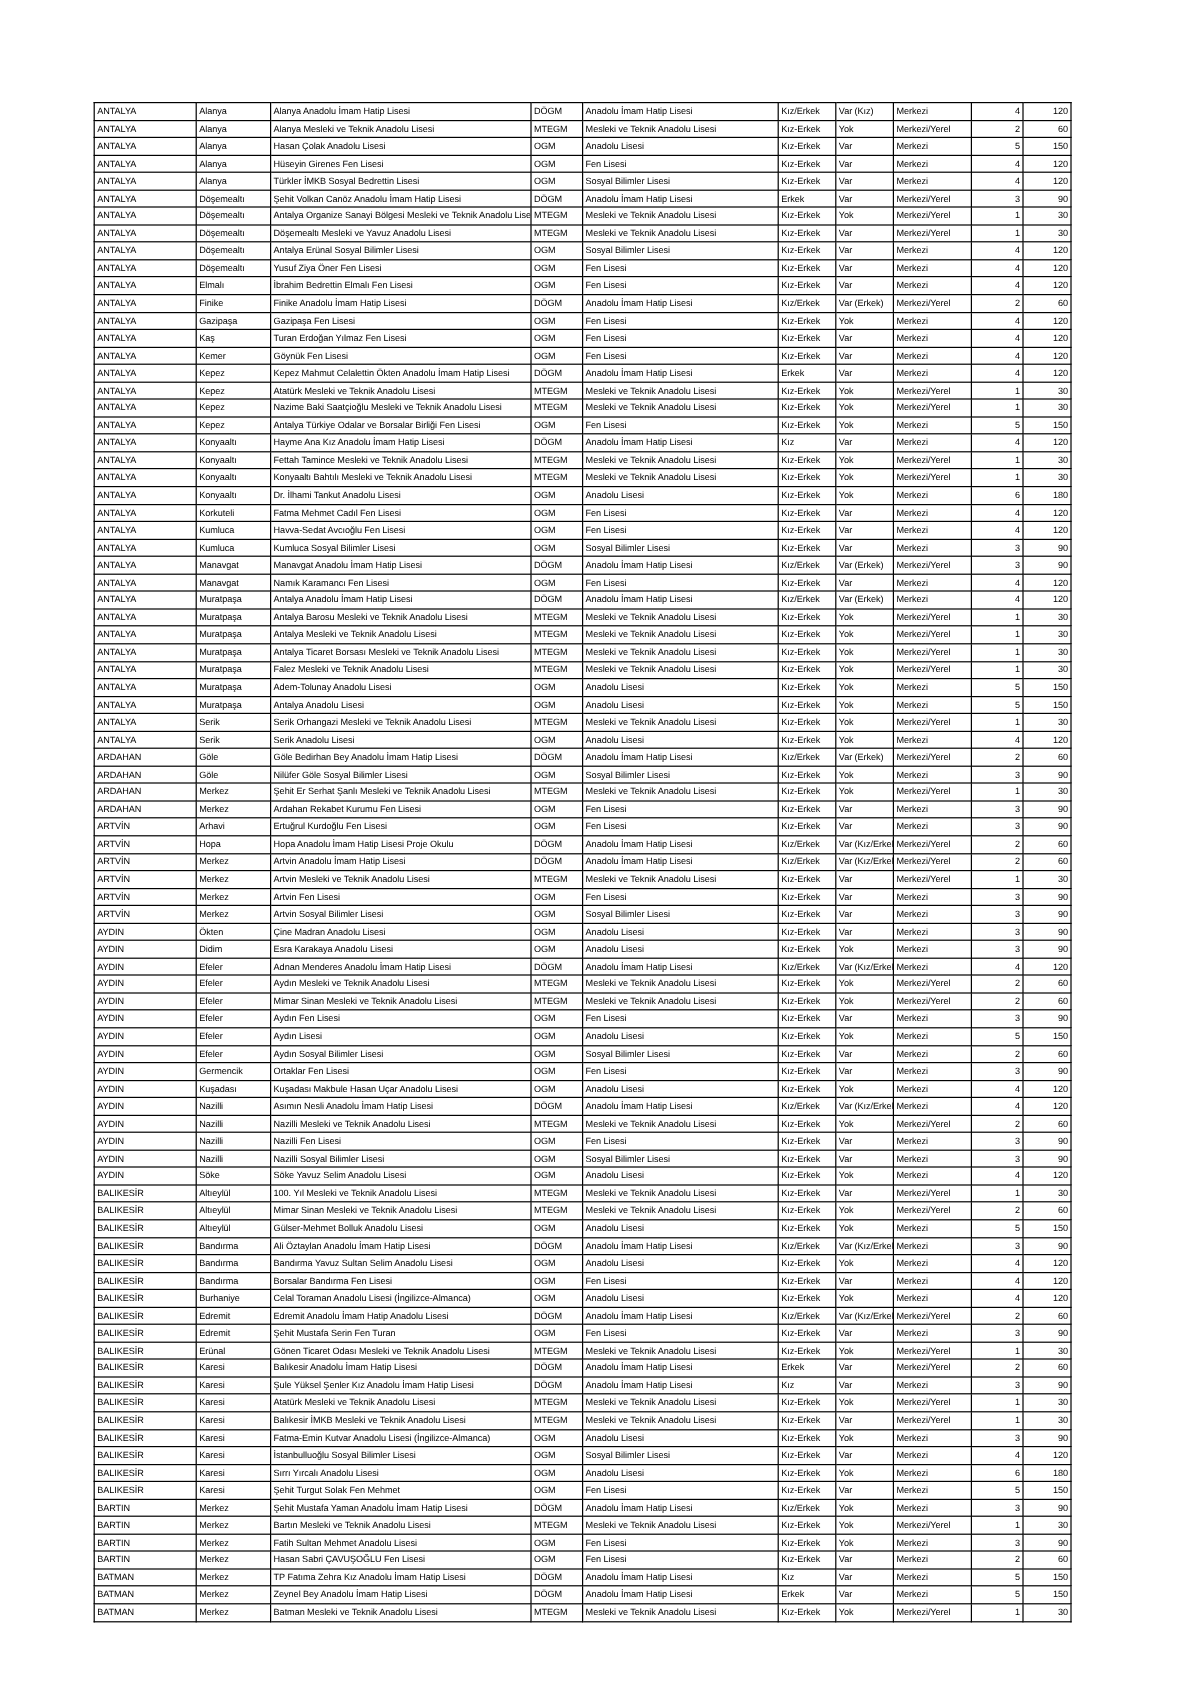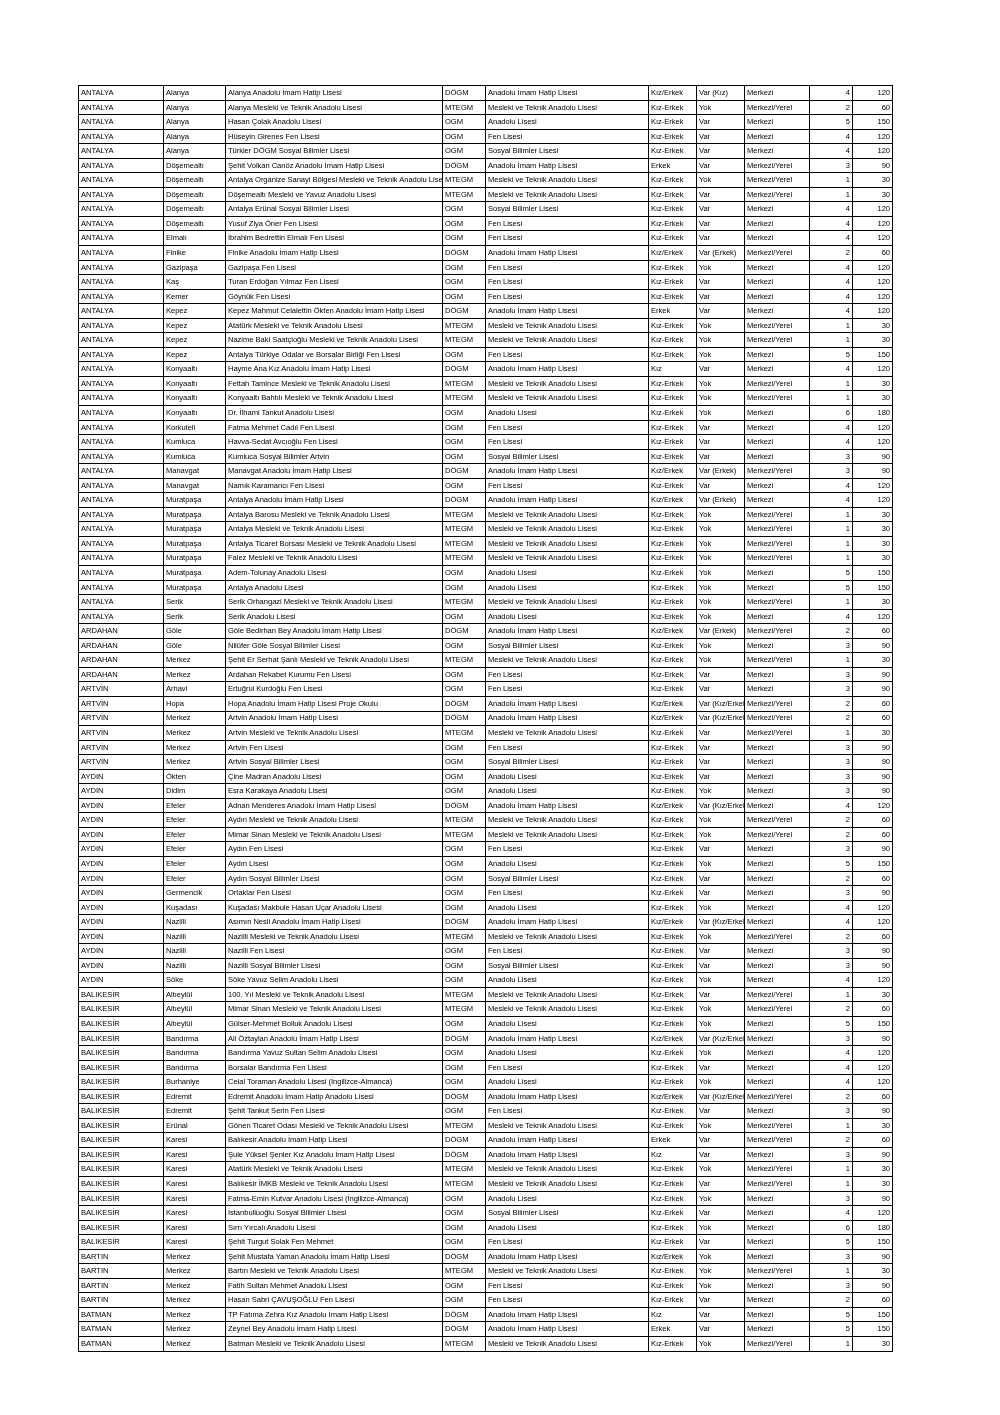--- a/index.html
+++ b/index.html
@@ -115,21 +115,21 @@
           <td>Fen Lisesi</td>
           <td>Kız-Erkek</td>
           <td>Var</td>
           <td>Merkezi</td>
           <td class="num">4</td>
           <td class="num">120</td>
         </tr>
         <tr>
           <td>ANTALYA</td>
           <td>Alanya</td>
-          <td>Türkler DÖGM Sosyal Bilimler Lisesi</td>
+          <td>Türkler İMKB Sosyal Bedrettin Lisesi</td>
           <td>OGM</td>
           <td>Sosyal Bilimler Lisesi</td>
           <td>Kız-Erkek</td>
           <td>Var</td>
           <td>Merkezi</td>
           <td class="num">4</td>
           <td class="num">120</td>
         </tr>
         <tr>
           <td>ANTALYA</td>
@@ -367,21 +367,21 @@
           <td>Fen Lisesi</td>
           <td>Kız-Erkek</td>
           <td>Var</td>
           <td>Merkezi</td>
           <td class="num">4</td>
           <td class="num">120</td>
         </tr>
         <tr>
           <td>ANTALYA</td>
           <td>Kumluca</td>
-          <td>Kumluca Sosyal Bilimler Artvin</td>
+          <td>Kumluca Sosyal Bilimler Lisesi</td>
           <td>OGM</td>
           <td>Sosyal Bilimler Lisesi</td>
           <td>Kız-Erkek</td>
           <td>Var</td>
           <td>Merkezi</td>
           <td class="num">3</td>
           <td class="num">90</td>
         </tr>
         <tr>
           <td>ANTALYA</td>
@@ -907,21 +907,21 @@
           <td>Anadolu İmam Hatip Lisesi</td>
           <td>Kız/Erkek</td>
           <td>Var (Kız/Erkek)</td>
           <td>Merkezi/Yerel</td>
           <td class="num">2</td>
           <td class="num">60</td>
         </tr>
         <tr>
           <td>BALIKESİR</td>
           <td>Edremit</td>
-          <td>Şehit Tankut Serin Fen Lisesi</td>
+          <td>Şehit Mustafa Serin Fen Turan</td>
           <td>OGM</td>
           <td>Fen Lisesi</td>
           <td>Kız-Erkek</td>
           <td>Var</td>
           <td>Merkezi</td>
           <td class="num">3</td>
           <td class="num">90</td>
         </tr>
         <tr>
           <td>BALIKESİR</td>

